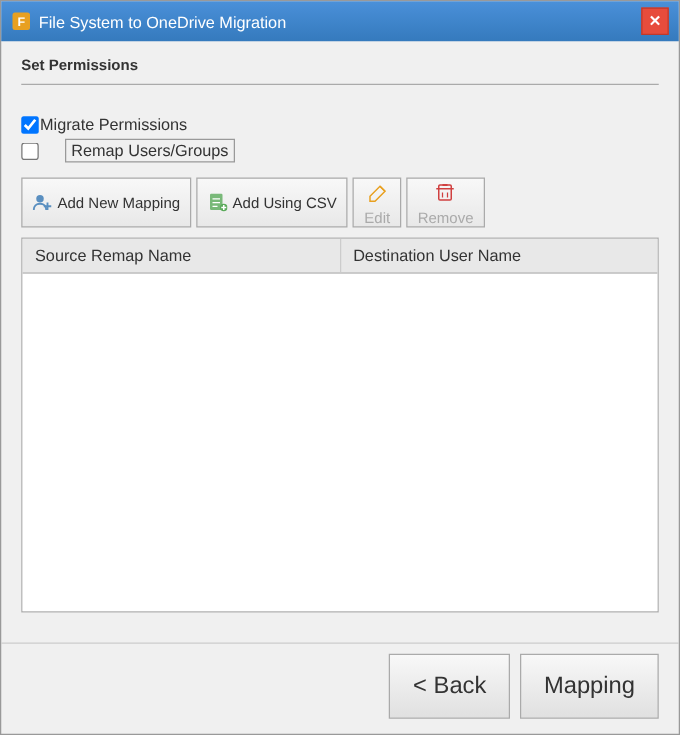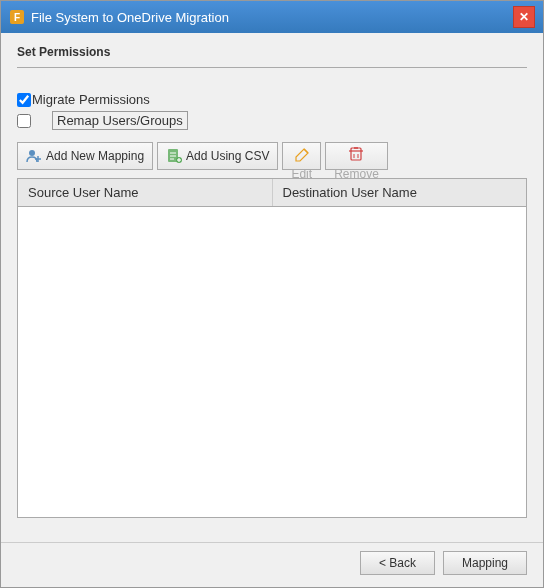--- a/index.html
+++ b/index.html
@@ -114,21 +114,21 @@
     .toolbar-btn {
       display: flex;
       align-items: center;
       gap: 4px;
       background: linear-gradient(to bottom, #f8f8f8, #e8e8e8);
       border: 1px solid #aaa;
       padding: 4px 8px;
       cursor: pointer;
       font-size: 12px;
       color: #333;
-      height: 28px;
+      height: 40px;
     }
     .toolbar-btn:disabled, .toolbar-btn.disabled {
       color: #aaa;
       cursor: default;
       flex-direction: column;
     }
     .mapping-table {
       flex: 1;
       border: 1px solid #aaa;
       background: white;
@@ -163,22 +163,22 @@
       justify-content: flex-end;
       align-items: center;
       gap: 8px;
       padding: 8px 16px 12px;
       border-top: 1px solid #ccc;
       flex-shrink: 0;
     }
     .footer-btn {
       background: linear-gradient(to bottom, #f8f8f8, #e0e0e0);
       border: 1px solid #aaa;
-      padding: 4px 18px;
-      font-size: 12px;
+      padding: 14px 18px;
+      font-size: 19px;
       cursor: pointer;
       color: #333;
       min-width: 75px;
       text-align: right;
     }
     .footer-btn.next-btn {
       border: 2px solid #e8830a;
       font-weight: normal;
     }
     
@@ -253,21 +253,21 @@
           <line x1="6" y1="1" x2="10" y2="1" stroke="#d04040" stroke-width="1.5"></line>
           <line x1="6" y1="7" x2="6" y2="11" stroke="#d04040" stroke-width="1"></line>
           <line x1="10" y1="7" x2="10" y2="11" stroke="#d04040" stroke-width="1"></line>
         </svg>
         <span>Remove</span>
       </button>
     </div>
 
     <div class="mapping-table">
       <div class="table-header">
-        <div class="table-col">Source User Name</div>
+        <div class="table-col">Source Remap Name</div>
         <div class="table-col">Destination User Name</div>
       </div>
       <div class="table-body"></div>
     </div>
   </div>
 
   <div class="footer">
     <button class="footer-btn">&lt; Back</button>
     <button class="footer-btn">Mapping</button>
   </div>

